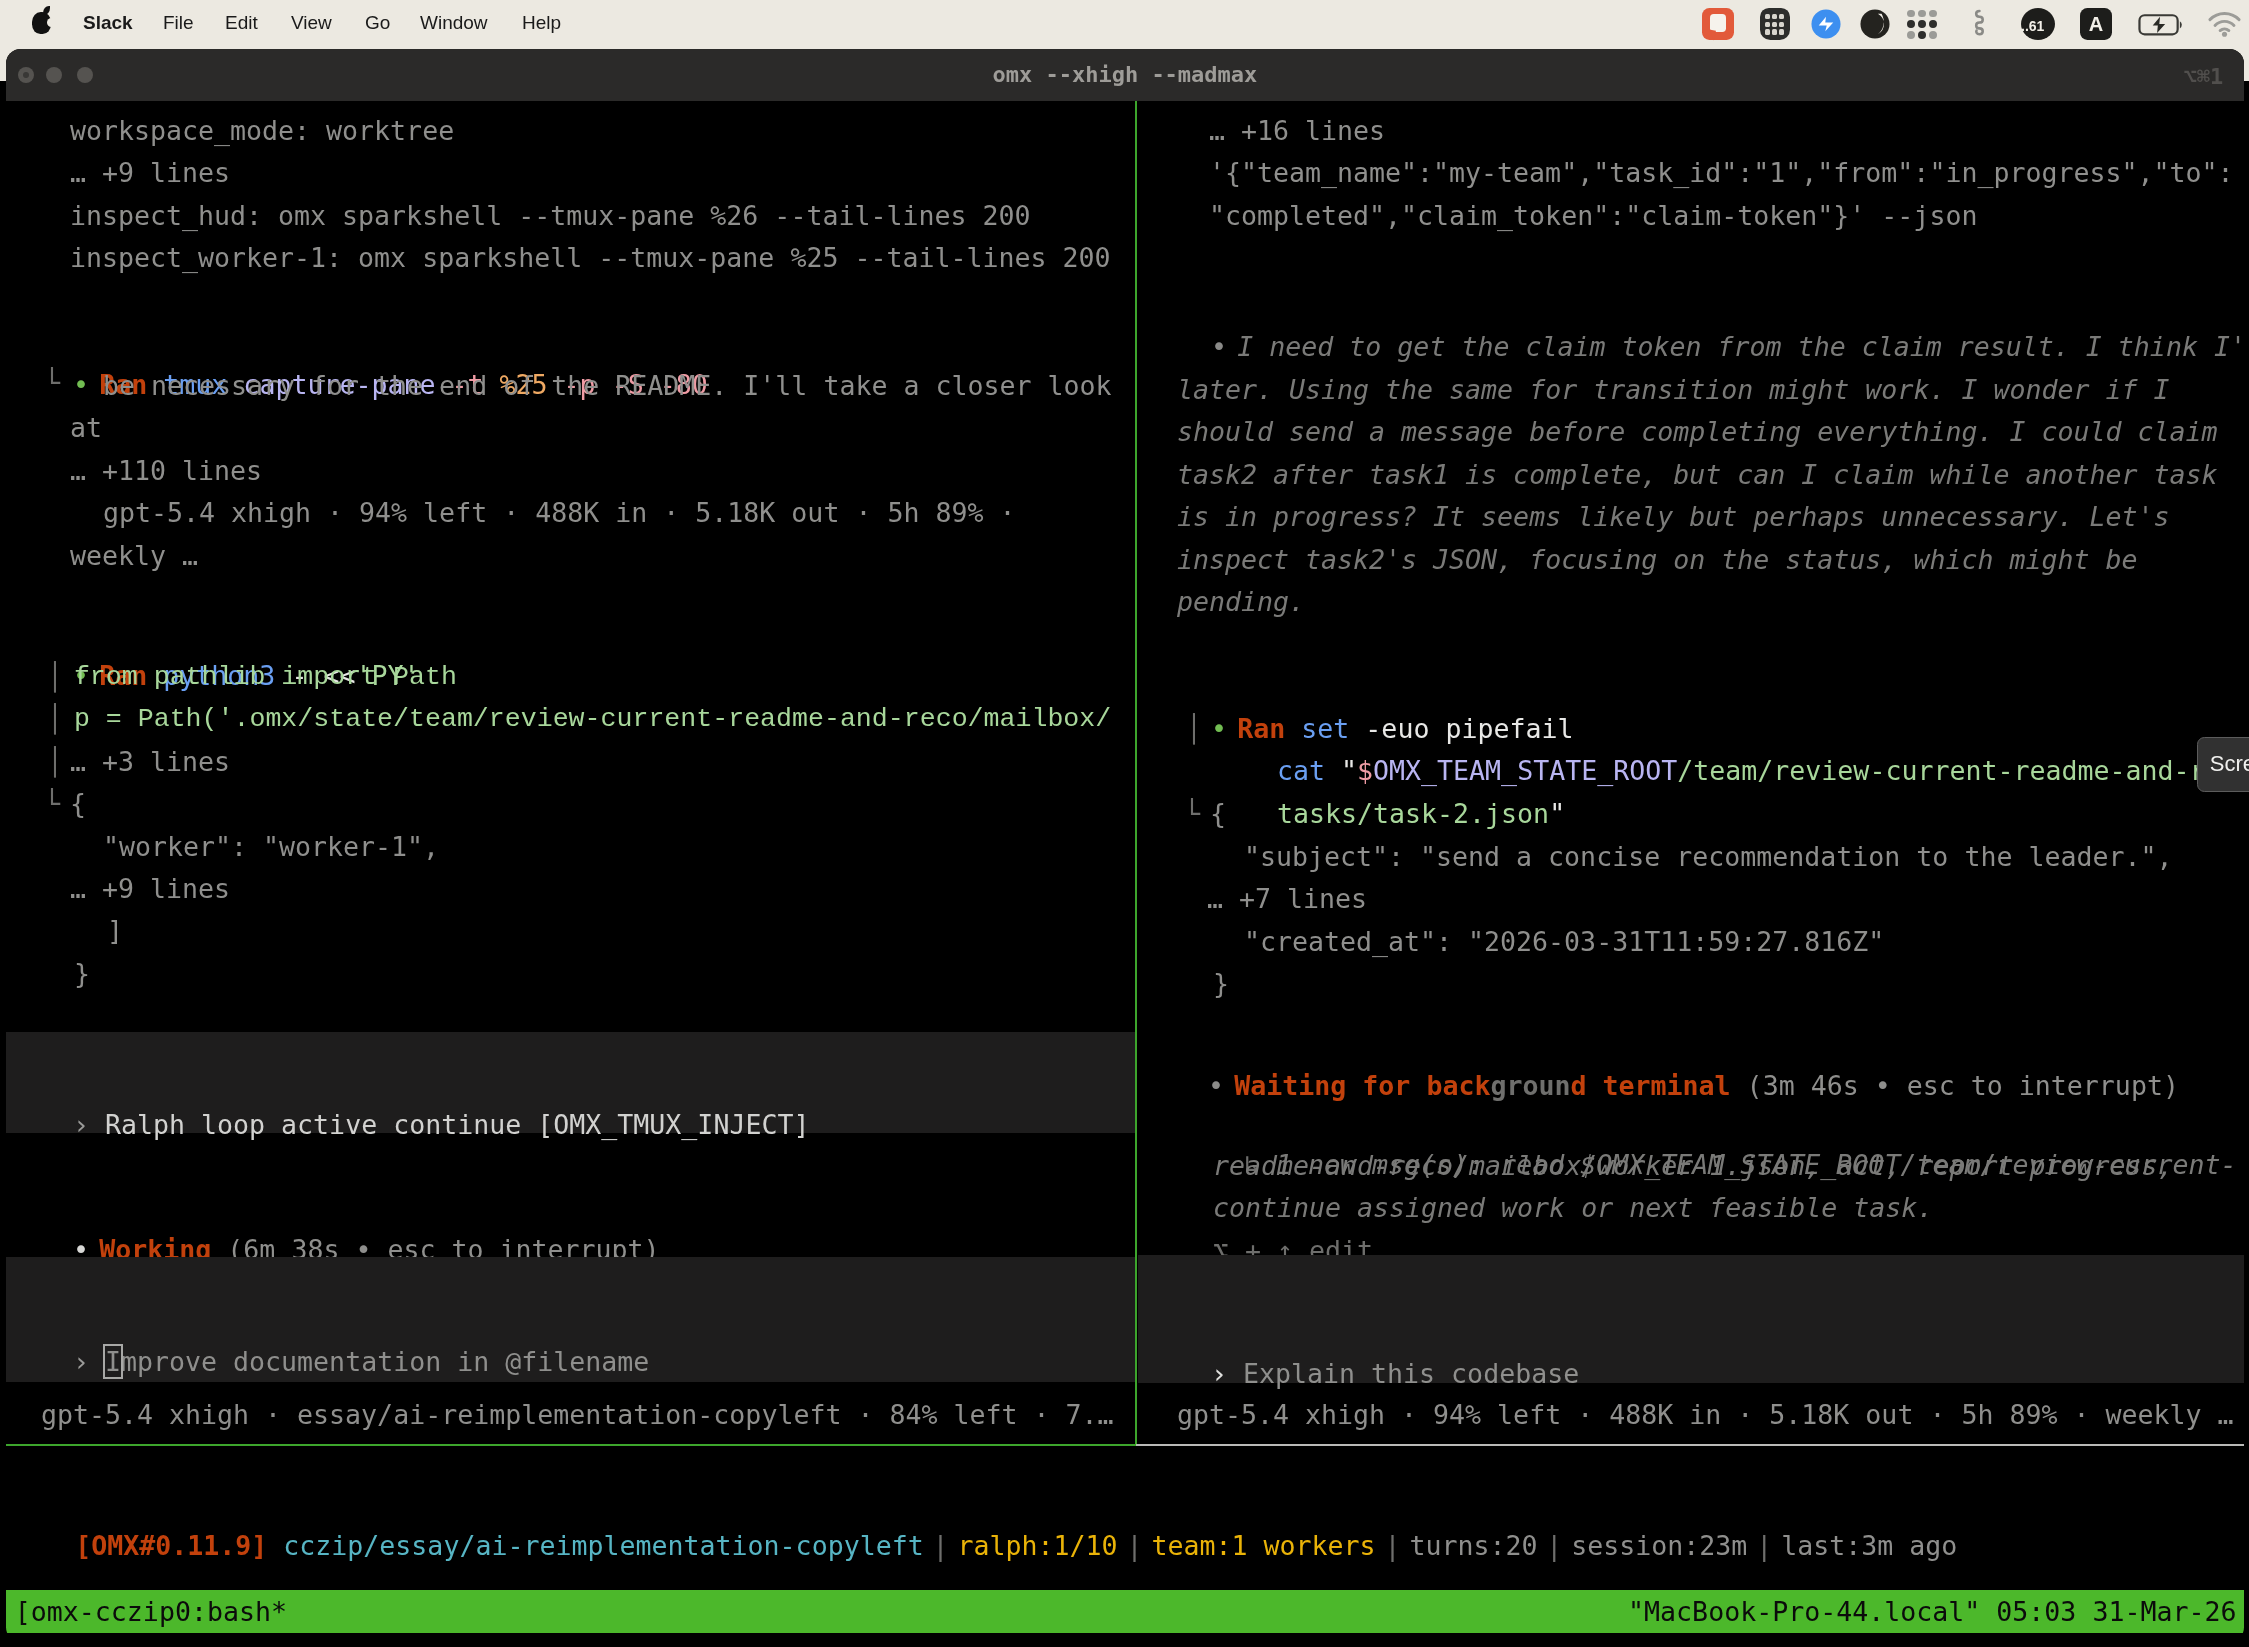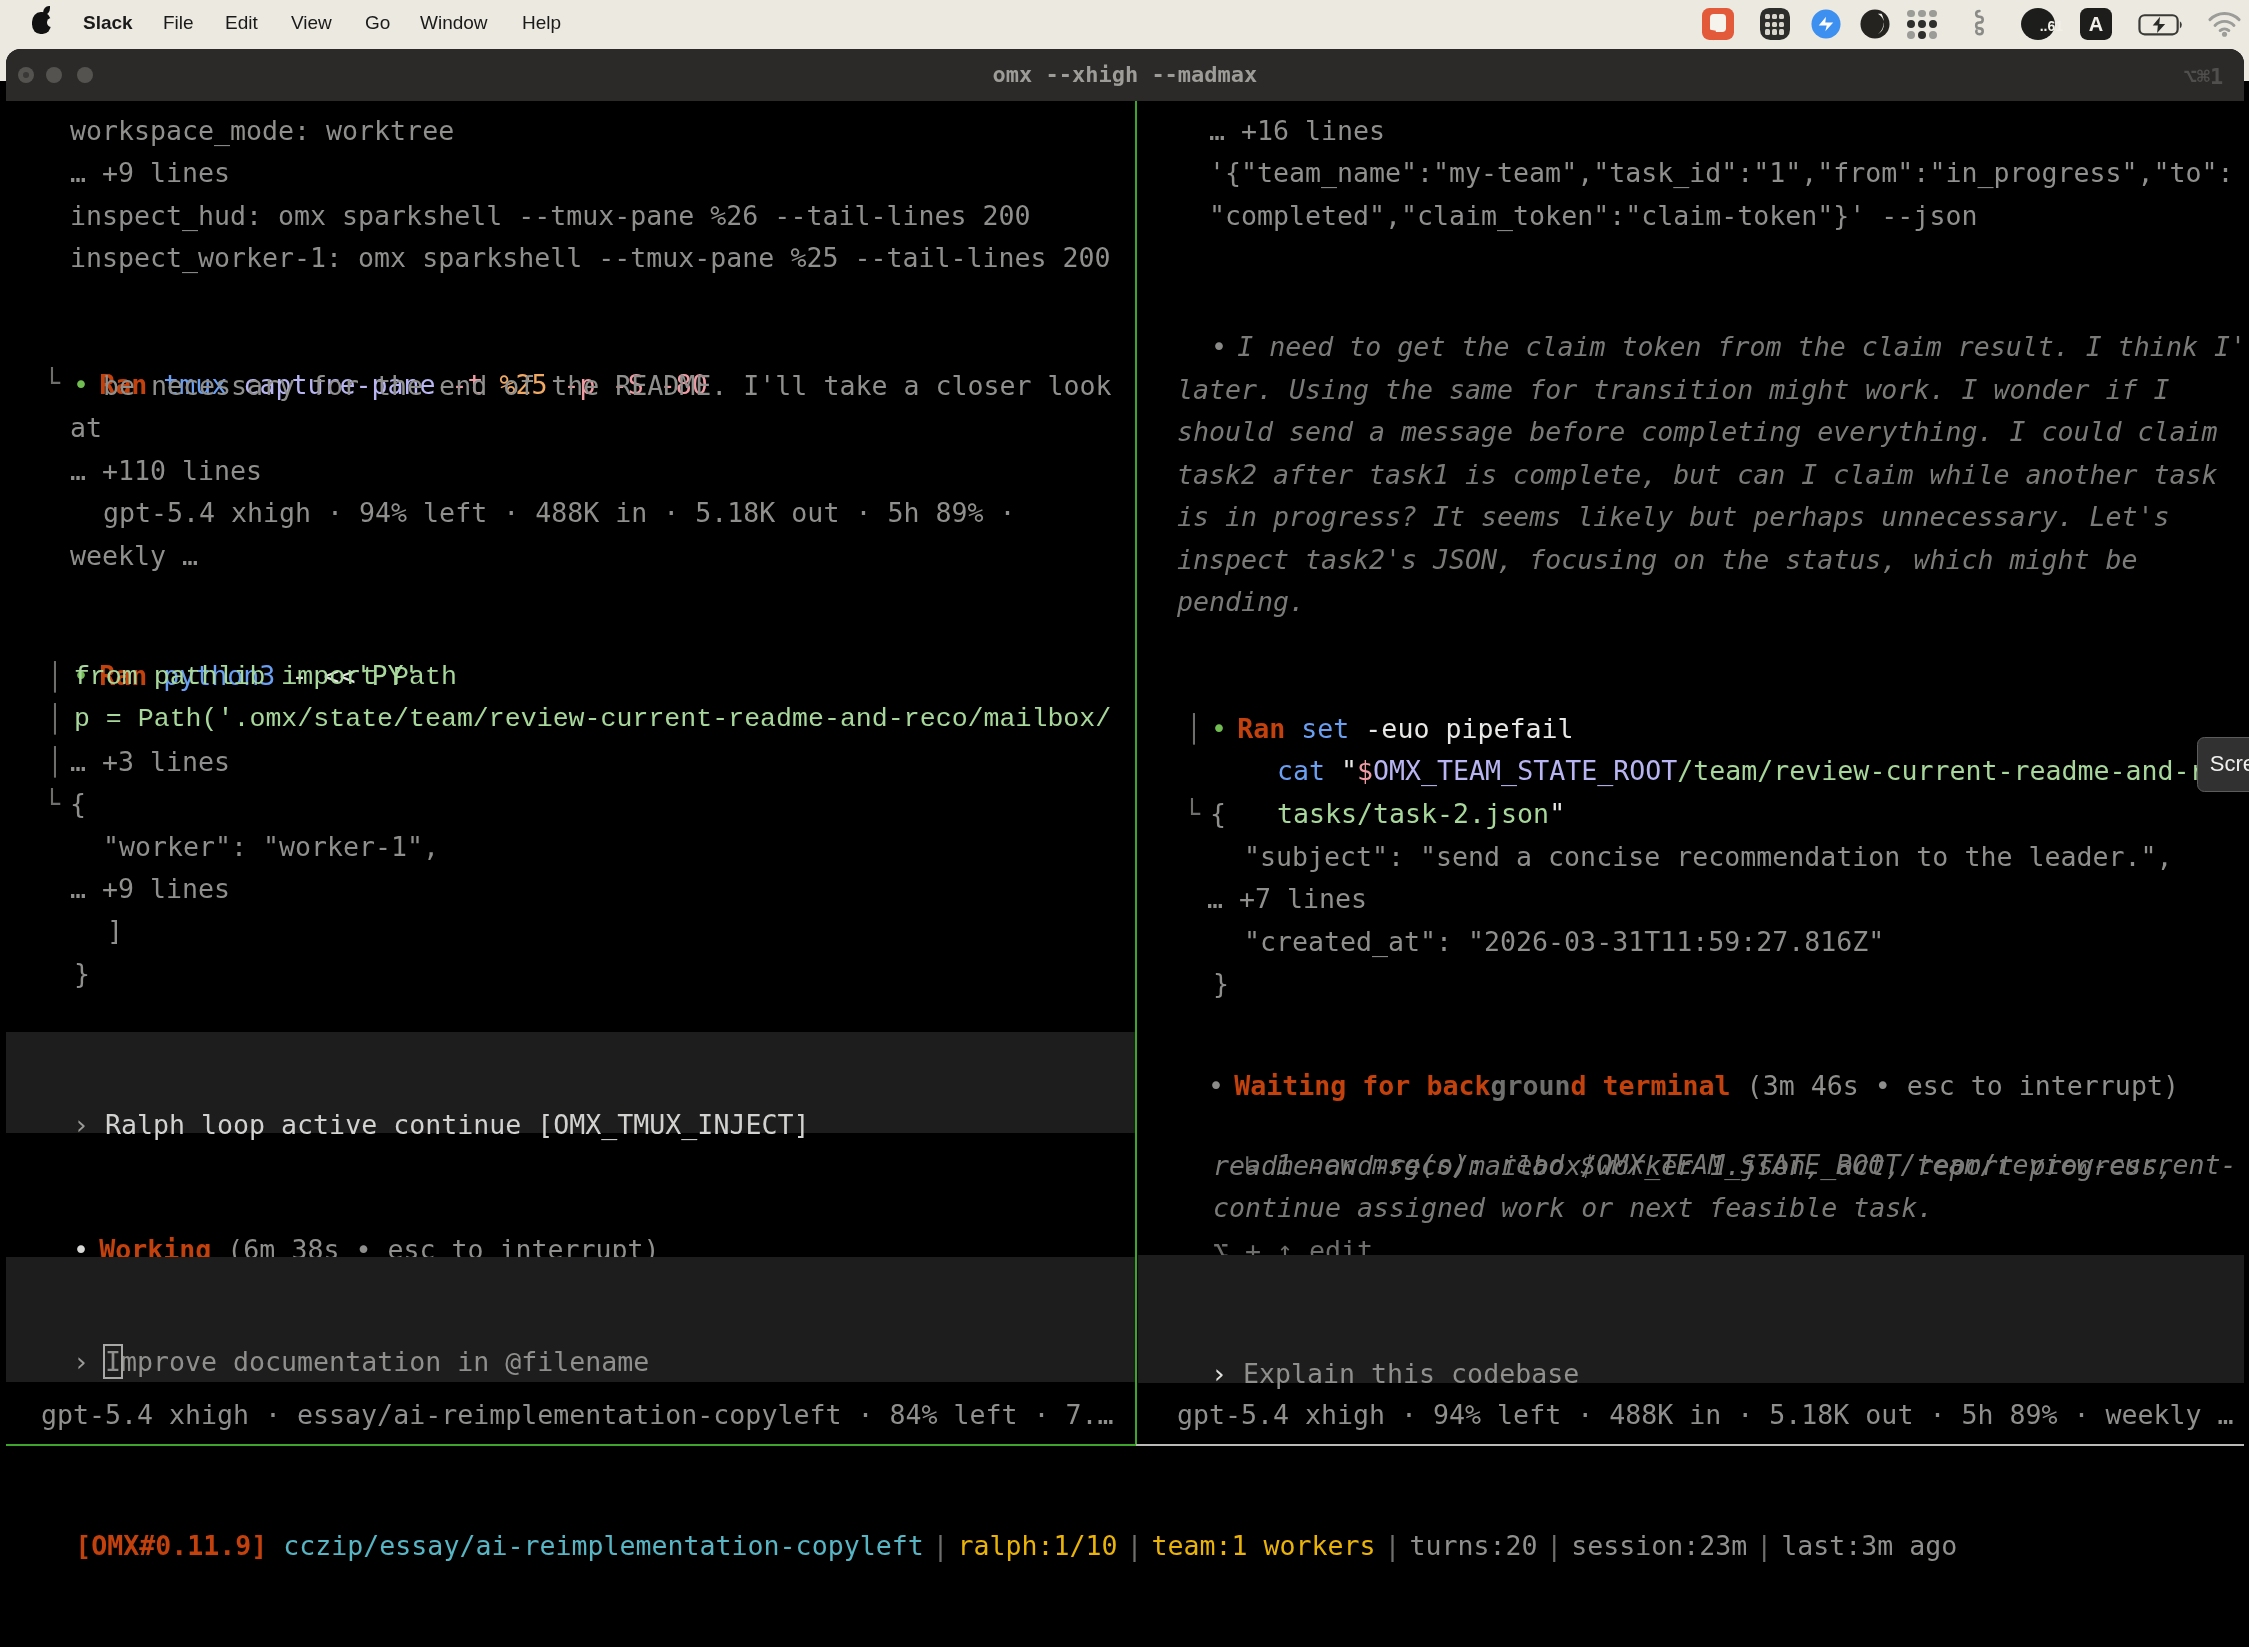--- a/index.html
+++ b/index.html
@@ -110,21 +110,21 @@
         <i style="background:#9b9b97;border-radius:50%"></i>
     </div>
   </div>
   <div class="sicon" style="left:1962px">
     <svg width="32" height="32" viewBox="0 0 44 44" fill="none">
       <path d="M24 4 c-6 0 -6 8 0 8 c6 0 6 8 0 8 c-6 0 -6 8 0 8 c6 0 6 8 0 8 c-4 0 -5 -3 -4 -5" stroke="#8a8a86" stroke-width="3.5" stroke-linecap="round"></path>
     </svg>
   </div>
   <div class="sicon" style="left:2021px">
     <div style="width:34px;height:32px;background:#1d1d1b;border-radius:50%;position:relative">
-      <span style="position:absolute;left:0;top:9.6px;width:42px;text-align:right;font-size:14px;font-weight:bold;color:#f2efe8">..61</span>
+      <span style="position:absolute;left:0;top:9.6px;width:42px;text-align:left;font-size:14px;font-weight:bold;color:#f2efe8">..61</span>
     </div>
   </div>
   <div class="sicon" style="left:2080px">
     <div style="width:32px;height:32px;background:#1d1d1b;border-radius:7.4px;position:relative">
       <span style="position:absolute;left:0;top:5.2px;width:32px;text-align:center;font-size:20px;font-weight:bold;color:#f2efe8">A</span>
     </div>
   </div>
   <div class="sicon" style="left:2138px;top:13.3px">
     <svg width="47" height="23.6" viewBox="0 0 64 32" fill="none">
       <rect x="2" y="3" width="52" height="26" rx="7" stroke="#3a3a36" stroke-width="3"></rect>
@@ -249,18 +249,22 @@
   <div class="ln gy" style="left:1171px;top:1345px">gpt-5.4 xhigh · 94% left · 488K in · 5.18K out · 5h 89% · weekly …</div>
 
   <div style="position:absolute;left:1129px;top:52px;width:2.2px;height:1343px;background:#3da52c"></div>
   <div style="position:absolute;left:0;top:1395px;width:1130px;height:2.2px;background:#3da52c"></div>
   <div style="position:absolute;left:1130px;top:1395px;width:1108px;height:2.2px;background:#b9b9b7"></div>
 
   <div class="ln" style="left:5.2px;top:1434px">
     <span class="bd">[OMX#0.11.9]</span><span class="cy"> cczip/essay/ai-reimplementation-copyleft</span><span class="dim" style="margin:0 8.9px">|</span><span class="sg">ralph:1/10</span><span class="dim" style="margin:0 8.9px">|</span><span class="sg">team:1 workers</span><span class="dim" style="margin:0 8.9px">|</span><span class="gy">turns:20</span><span class="dim" style="margin:0 8.9px">|</span><span class="gy">session:23m</span><span class="dim" style="margin:0 8.9px">|</span><span class="gy">last:3m ago</span>
   </div>
 
+  <div class="tmuxbar" style="left:0;top:1541px;width:2238px">
+    <span style="left:8.9px">[omx-cczip0:bash*</span>
+    <span style="right:7.4px">"MacBook-Pro-44.local" 05:03 31-Mar-26</span>
+  </div>
 </div>
 
 <div class="tooltip">
   <span>Scre</span>
 </div>
 
 
 </body></html>

